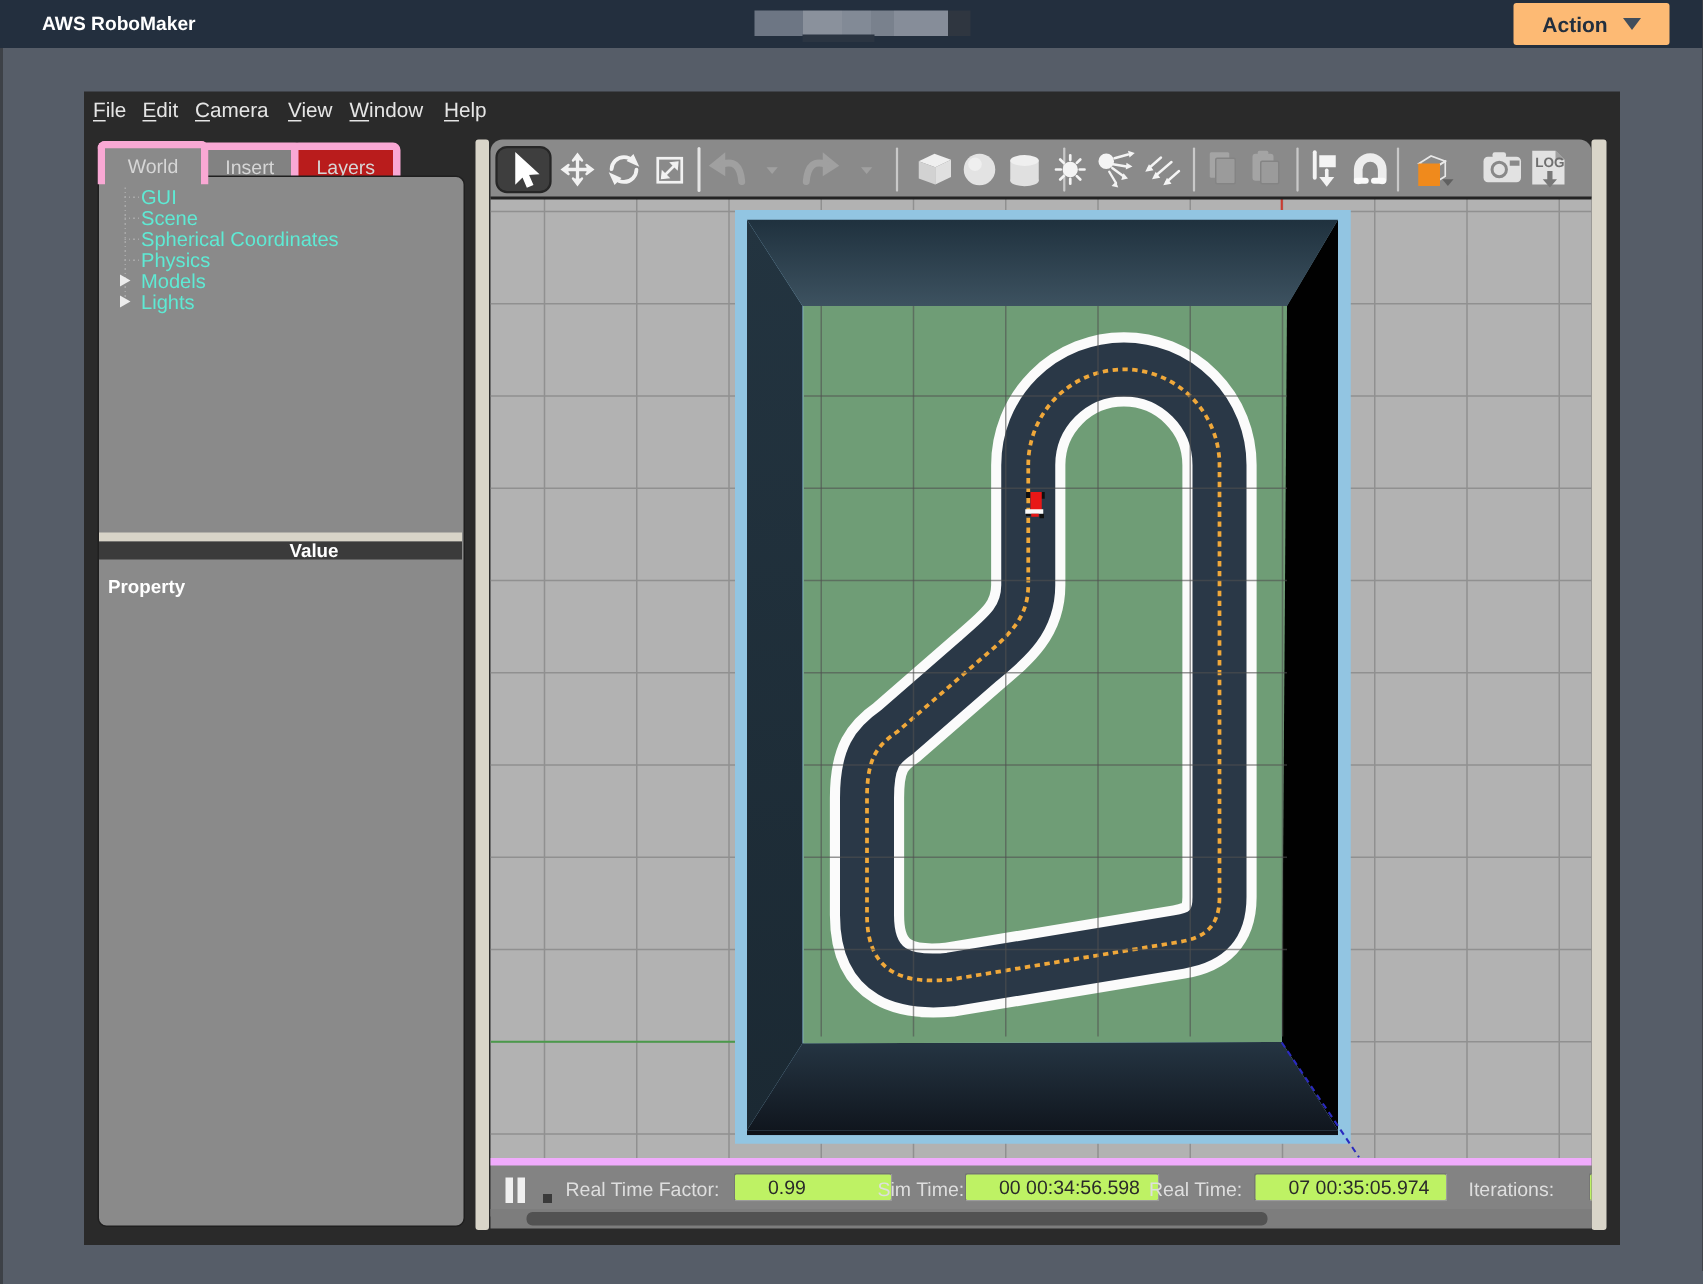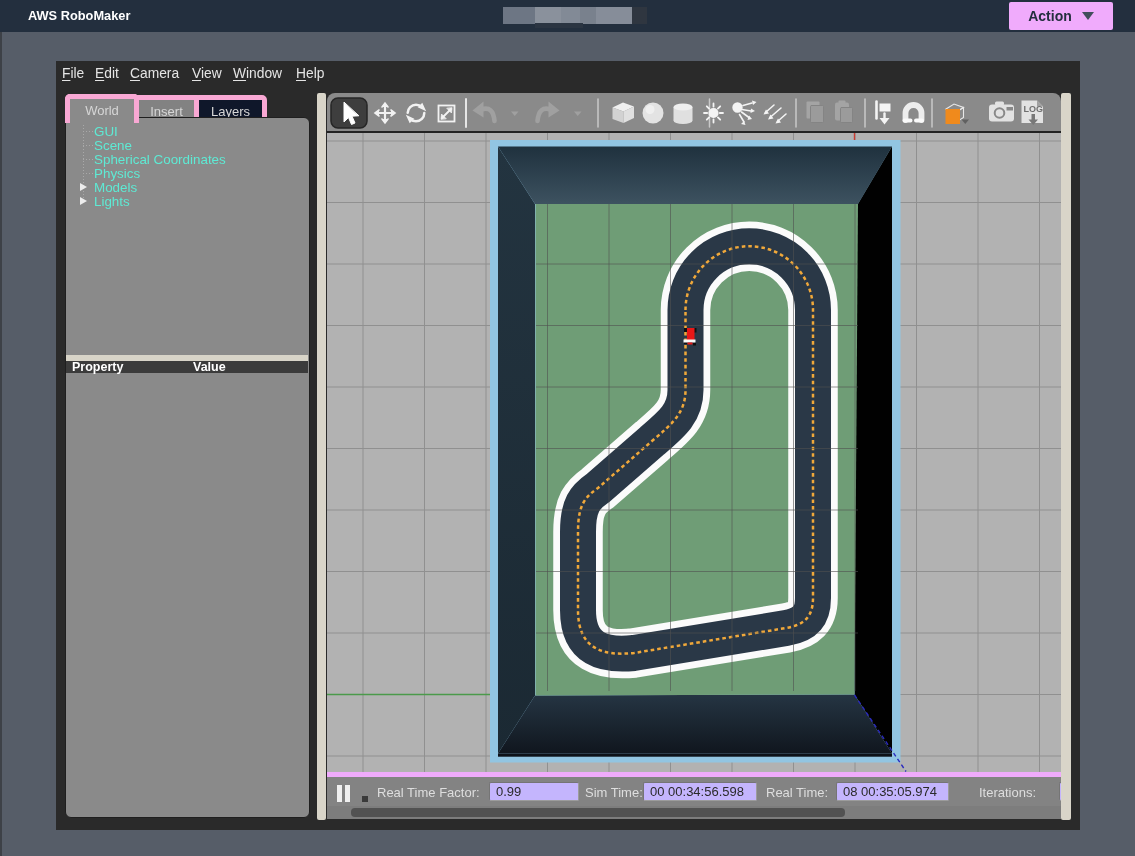--- a/index.html
+++ b/index.html
@@ -6,35 +6,35 @@
 body{width:1135px;height:856px;position:relative;overflow:hidden;
   background:#565d68;font-family:"Liberation Sans",sans-serif;}
 .abs{position:absolute;}
 
 #topbar{left:0;top:0;width:1135px;height:32px;background:#232f3e;}
 #brand{left:28px;top:8px;color:#fff;font-size:12.8px;font-weight:bold;}
 #blur1{left:503px;top:7px;width:129px;height:17px;
  background:linear-gradient(90deg,#6d7684 0 25%,#8a919c 25% 45%,#828a96 45% 60%,#79818d 60% 72%,#868d99 72% 100%);}
 #blur2{left:632px;top:7px;width:15px;height:17px;background:#2f3640;}
 #blur3{left:535px;top:23px;width:48px;height:5px;background:#2b3542;}
-#actionbtn{left:1009px;top:2px;width:104px;height:28px;background:#f0abfc;border-radius:2px;
+#actionbtn{left:1009px;top:2px;width:104px;height:28px;background:#fdba74;border-radius:2px;
  color:#232f3e;font-weight:bold;font-size:14px;line-height:28px;text-align:center;}
 #actionbtn .tri{display:inline-block;width:0;height:0;border-left:6px solid transparent;
  border-right:6px solid transparent;border-top:8px solid #414e5c;margin-left:10px;vertical-align:1px;}
 
 #win{left:56px;top:61px;width:1024px;height:769px;background:#2a2a2a;}
 
 .menu{top:66px;color:#e5e5e5;font-size:13.8px;}
 .menu u{text-decoration:underline;text-underline-offset:2px;}
 
 .tab{height:23px;border:5px solid #f9a8d4;border-radius:5px 5px 0 0;
  color:#d6d6d6;font-size:13px;text-align:center;line-height:23px;}
 #tabWorld{left:65px;top:94px;width:64px;background:#8a8a8a;border-bottom:none;height:24px;z-index:3;}
 #tabInsert{left:131px;top:95px;width:61px;background:#828282;}
-#tabLayers{left:194px;top:95px;width:63px;background:#0f172a;}
+#tabLayers{left:194px;top:95px;width:63px;background:#b91c1c;}
 
 #panel{left:65px;top:117px;width:243px;height:699px;background:#8a8a8a;
  border:1px solid #1f1f1f;border-radius:6px;z-index:2;}
 .treetxt{z-index:4;left:94px;color:#5eead4;font-size:13.4px;height:14px;line-height:14px;}
 .dotv{z-index:4;left:83px;width:1px;background-image:repeating-linear-gradient(#a9a9a9 0 1px,transparent 1px 3px);}
 .doth{z-index:4;top:0;height:1px;background-image:repeating-linear-gradient(90deg,#a9a9a9 0 1px,transparent 1px 3px);}
 .tri-r{z-index:4;width:0;height:0;border-top:4.5px solid transparent;border-bottom:4.5px solid transparent;
  border-left:7px solid #ececec;}
 #propstrip{z-index:4;left:66px;top:355px;width:242px;height:6px;background:#d8d4c8;}
 #prophdr{z-index:4;left:66px;top:361px;width:242px;height:12px;background:#3b3b3b;}
@@ -43,23 +43,23 @@
 #split1{left:317px;top:93px;width:9px;height:727px;background:#d9d5c9;border-radius:2px;}
 #split2{left:1061px;top:93px;width:10px;height:727px;background:#d9d5c9;border-radius:2px;}
 
 #toolbar{left:327px;top:93px;width:734px;height:39px;background:#8a8a8a;border-radius:8px 8px 0 0;}
 
 #vp{left:327px;top:132px;width:734px;height:640px;background:#b2b2b2;}
 
 #status{left:327px;top:772px;width:734px;height:34px;background:#838383;
  border-top:5px solid #f0abfc;color:#dedede;font-size:13px;overflow:hidden;}
 #status .lbl{top:6px;height:20px;line-height:20px;}
-.vbox{top:5px;height:17px;background:#c4b5fd;border:1px solid #757575;
+.vbox{top:5px;height:17px;background:#bef264;border:1px solid #757575;
  border-bottom-color:#9c9c9c;border-right-color:#9c9c9c;border-radius:2px;
- color:#2a2a2a;font-size:13px;line-height:17px;padding-left:6px;overflow:hidden;}
+ color:#2a2a2a;font-size:13px;line-height:17px;padding-left:22px;overflow:hidden;}
 #pauseA{left:10px;top:8px;width:4.5px;height:17px;background:#f0f0f0;}
 #pauseB{left:18px;top:8px;width:4.5px;height:17px;background:#f0f0f0;}
 #stepbtn{left:35px;top:19px;width:6px;height:6px;background:#3a3a3a;}
 #scroll{left:327px;top:806px;width:734px;height:13px;background:#7d7d7d;}
 #thumb{left:24px;top:2px;width:494px;height:9px;background:#525252;border-radius:4px;}
 </style>
 </head>
 <body>
 <div id="topbar" class="abs"></div>
 <div id="brand" class="abs">AWS RoboMaker</div>
@@ -89,21 +89,21 @@
 <div class="abs treetxt" style="top:125px;">GUI</div>
 <div class="abs treetxt" style="top:139px;">Scene</div>
 <div class="abs treetxt" style="top:153px;">Spherical Coordinates</div>
 <div class="abs treetxt" style="top:167px;">Physics</div>
 <div class="abs treetxt" style="top:181px;">Models</div>
 <div class="abs treetxt" style="top:195px;">Lights</div>
 <div class="abs tri-r" style="left:80px;top:183px;"></div>
 <div class="abs tri-r" style="left:80px;top:197px;"></div>
 <div id="propstrip" class="abs"></div>
 <div id="prophdr" class="abs">
-    <div style="left:6px;">Property</div>
+    <div style="left:6px;margin-top:24px;">Property</div>
     <div style="left:127px;">Value</div>
   </div>
 
 <div id="split1" class="abs"></div>
 <div id="split2" class="abs"></div>
 <div class="abs" style="left:0;top:32px;width:2px;height:824px;background:#3d4147;"></div>
 <div class="abs" style="left:327px;top:130.5px;width:734px;height:2px;background:#232323;z-index:2;"></div>
 <div id="toolbar" class="abs">
 <svg width="734" height="39" viewBox="327 93 734 39">
 <g fill="none" stroke="#f2f2f2" stroke-width="2.2" stroke-linecap="round">
@@ -242,19 +242,19 @@
 
 <div id="status" class="abs">
  <div id="pauseA" class="abs"></div>
     <div id="pauseB" class="abs"></div>
  <div id="stepbtn" class="abs"></div>
  <div class="abs lbl" style="left:50px;">Real Time Factor:</div>
  <div class="abs vbox" style="left:162px;width:82px;">0.99</div>
  <div class="abs lbl" style="left:258px;text-align:right;">Sim Time:</div>
  <div class="abs vbox" style="left:316px;width:106px;">00 00:34:56.598</div>
  <div class="abs lbl" style="left:439px;">Real Time:</div>
- <div class="abs vbox" style="left:509px;width:105px;">08 00:35:05.974</div>
+ <div class="abs vbox" style="left:509px;width:105px;">07 00:35:05.974</div>
  <div class="abs lbl" style="left:652px;">Iterations:</div>
  <div class="abs vbox" style="left:692px;width:50px;margin-left:40px;">20965</div>
 </div>
 <div id="scroll" class="abs">
     <div id="thumb" class="abs"></div>
   </div>
 
 </body></html>

